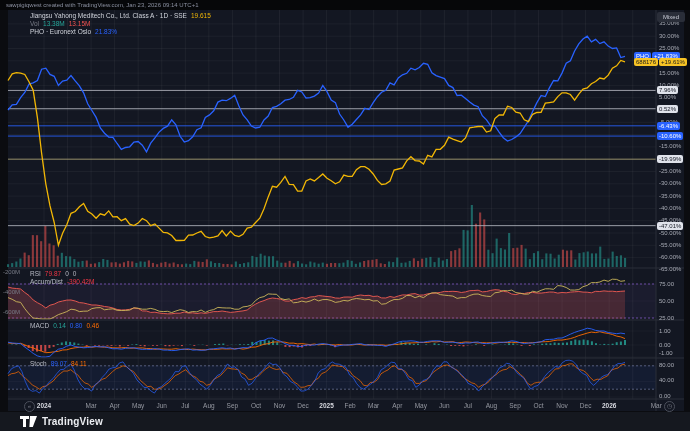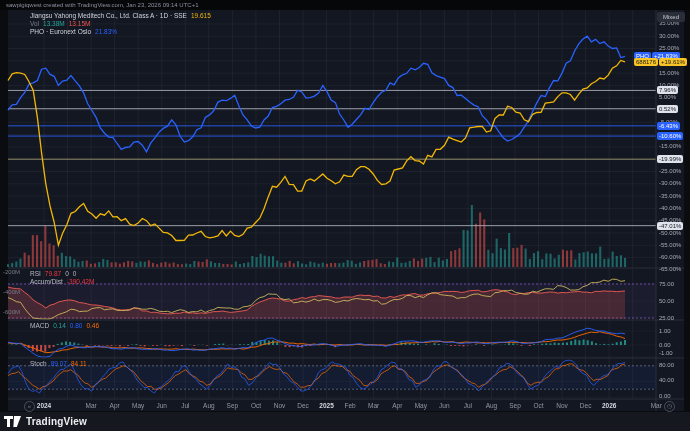--- a/index.html
+++ b/index.html
@@ -12,21 +12,21 @@
           color:#8b90a0;font-size:6px;line-height:10px;padding-left:6px;box-sizing:border-box;}
   .legend{position:absolute;left:30px;display:flex;gap:4px;font-size:6.5px;line-height:7px;
           color:#d1d4dc;white-space:nowrap;z-index:4;}
   .legend .lbl{color:#b7bac4;}
   .legend .dim{color:#787b86;}
   #mixed-btn{position:absolute;left:657px;top:12px;width:28px;height:10px;background:#2a2e39;
              border-radius:2px;color:#c7cad4;font-size:6px;line-height:10px;text-align:center;z-index:4;}
   .axis-icon{position:absolute;width:9px;height:9px;border:1px solid #4c505c;border-radius:50%;
              color:#787b86;font-size:6px;line-height:9px;text-align:center;z-index:4;background:#131722;}
   #footer{position:absolute;left:0;top:412px;width:690px;height:19px;background:#15181f;z-index:4;
-          display:flex;align-items:center;gap:5px;padding-left:4px;box-sizing:border-box;}
+          display:flex;align-items:center;gap:5px;padding-left:20px;box-sizing:border-box;}
   #footer .brand{color:#eceef2;font-weight:bold;font-size:10px;letter-spacing:.2px;}
   .tick{position:absolute;font-size:6px;line-height:7px;color:#a8abb5;white-space:nowrap;}
   .chip{position:absolute;font-size:6px;line-height:8px;border-radius:2px;padding:0 2px;white-space:nowrap;}
   .axlab{position:absolute;top:402px;font-size:6.5px;line-height:8px;color:#9598a1;transform:translateX(-50%);white-space:nowrap;}
   .axlab.yr{color:#d6d8df;font-weight:bold;}
 </style>
 </head>
 <body>
 
 <div id="stage">

